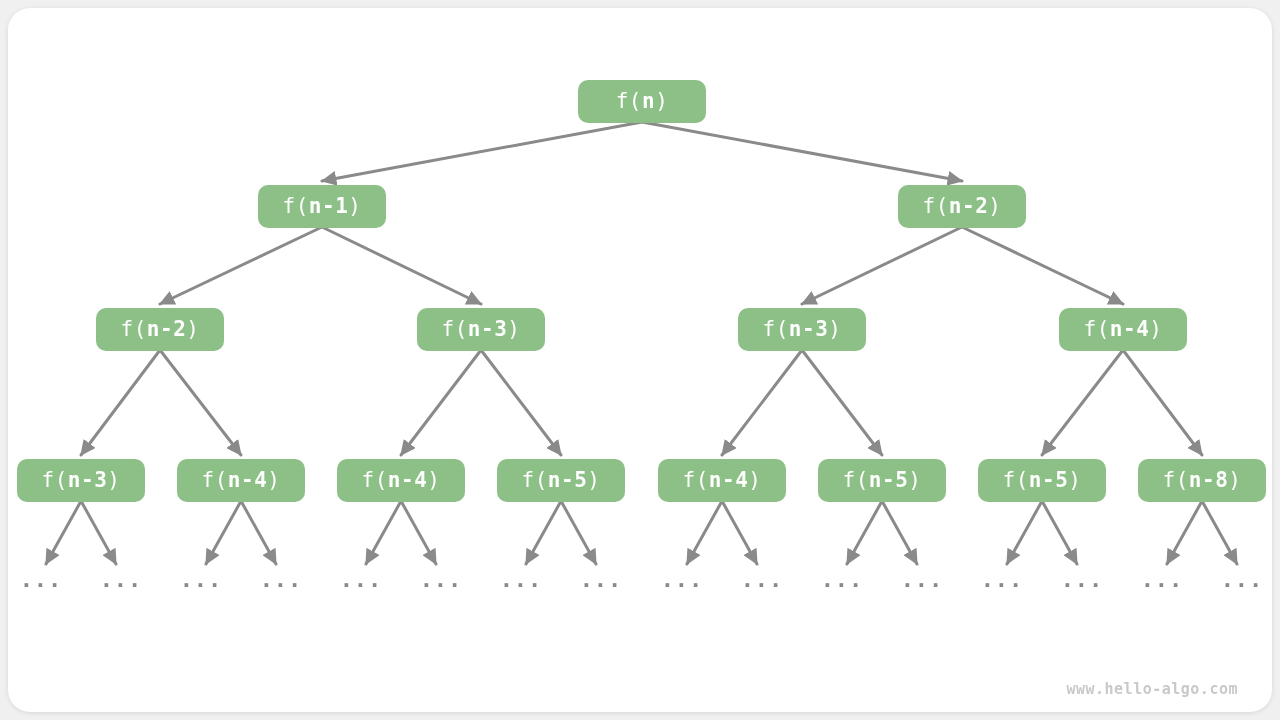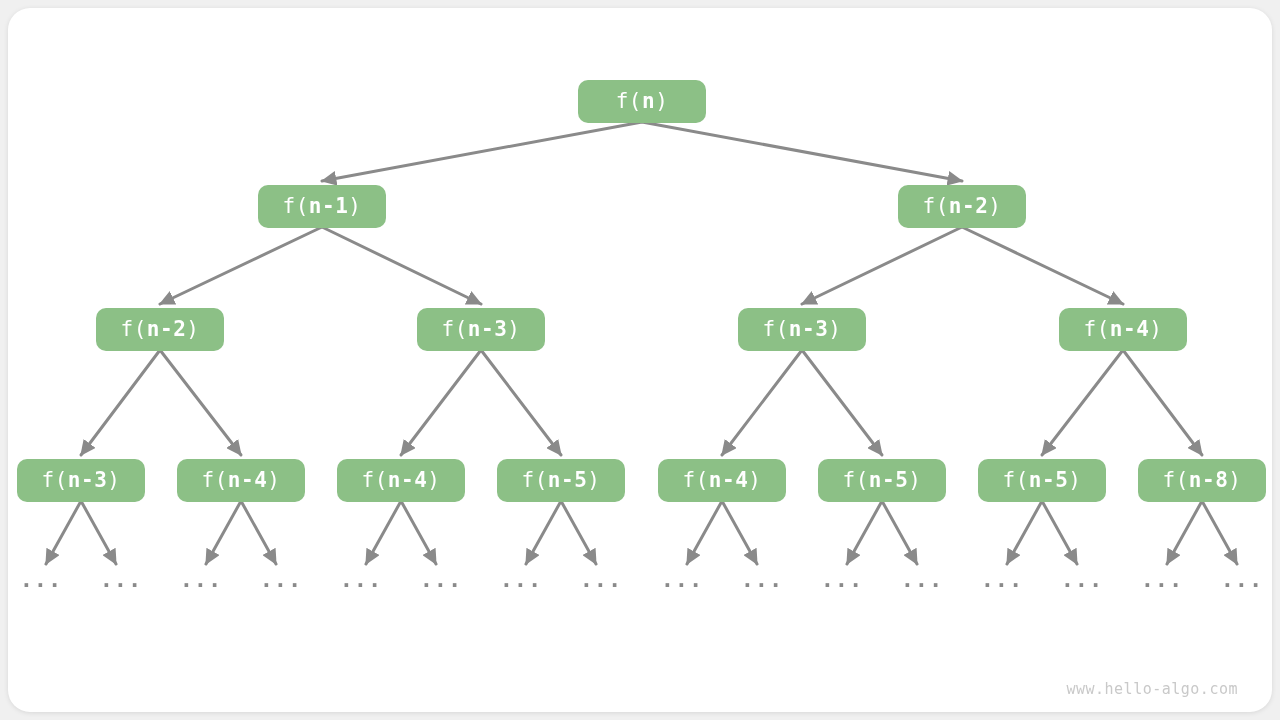--- a/index.html
+++ b/index.html
@@ -27,21 +27,21 @@
   }
   .tree-node .arg { font-weight: bold; }
   .ellipsis {
     position: absolute;
     width: 64px; text-align: center;
     font-size: 22px; font-weight: bold; line-height: 22px;
     letter-spacing: 1px;
   }
   .watermark {
     position: absolute; right: 42px; bottom: 22px;
-    font-size: 15px; letter-spacing: 0.5px;
+    font-size: 15px; letter-spacing: 0.5px; font-weight: bold;
   }
 </style>
 </head>
 <body style="background: rgb(240, 240, 240);">
 
 <div class="page">
   <div class="card" style="background: rgb(255, 255, 255);"></div>
   <svg id="edges-svg" width="1280" height="720">
     <defs>
       <marker id="arrowhead" markerWidth="5.2" markerHeight="5" refX="4.8" refY="2.5" orient="auto" markerUnits="strokeWidth">

